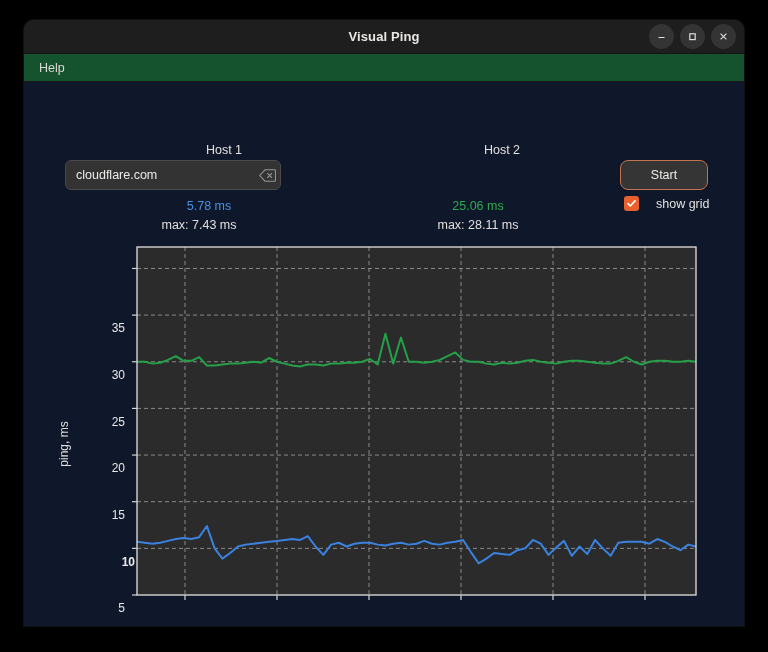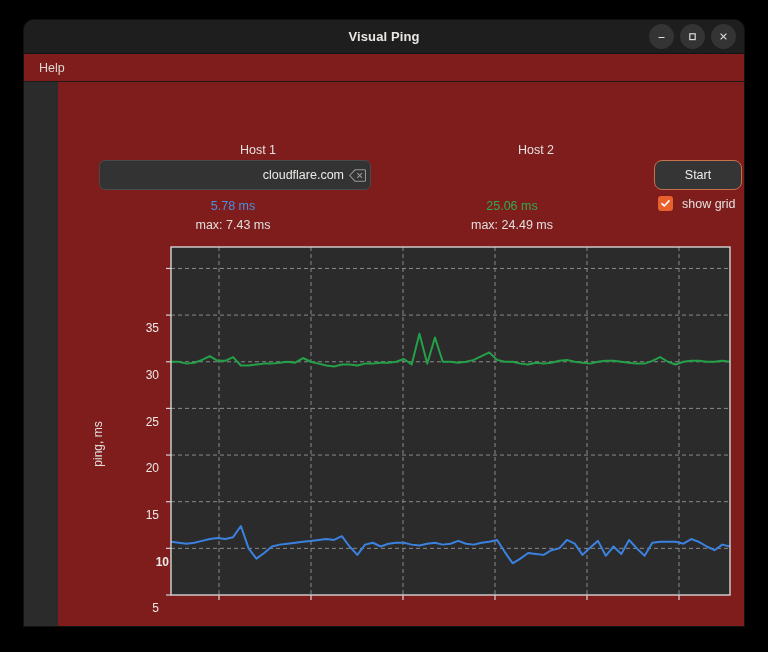--- a/index.html
+++ b/index.html
@@ -62,64 +62,62 @@
     font-size: 11px;
     line-height: 1;
     cursor: pointer;
     user-select: none;
   }
   .win-btn svg { display:block; }
 
   
   .menubar {
     height: 27px;
-    background: #7f1d1d;
+    background: #14532d;
     border-bottom: 1px solid #1b1b1b;
     display: flex;
     align-items: center;
     padding-left: 10px;
   }
   .menu-item {
     color: #ddd9d4;
     font-size: 12.5px;
     padding: 2px 5px;
     cursor: pointer;
     border-radius: 3px;
   }
 
   
   .content {
     position: relative;
     height: 544px;
-    background: #7f1d1d;
-    margin-left: 34px;
+    background: #0f172a;
   }
 
   .host-label {
     position: absolute;
     color: #e3e1de;
     font-size: 12.5px;
     text-align: center;
     width: 280px;
   }
   #host1-label { left: 60px; top: 61px; }
   #host2-label { left: 338px; top: 61px; }
 
   .field {
     position: absolute;
     top: 78px;
     height: 30px;
-    width: 272px;
+    width: 216px;
     background: #333333;
     border: 1px solid #4a4a4a;
     border-radius: 6px;
     display: flex;
     align-items: center;
     box-sizing: border-box;
-    text-align: right;
   }
   #host1-field { left: 41px; }
   #host2-field { left: 319px; }
   .field-text {
     flex: 1;
     padding-left: 10px;
     color: #eceae7;
     font-size: 12.5px;
     white-space: nowrap;
     overflow: hidden;
@@ -141,21 +139,21 @@
     top: 117px;
   }
   .ping-max {
     position: absolute;
     width: 280px;
     text-align: center;
     font-size: 12.5px;
     color: #e0dedb;
     top: 136px;
   }
-  #host1-ping { left: 35px; color: #4a90e2; }
+  #host1-ping { left: 45px; color: #4a90e2; }
   #host1-max  { left: 35px; }
   #host2-ping { left: 314px; color: #2eab4f; }
   #host2-max  { left: 314px; }
 
   .start-btn {
     position: absolute;
     left: 596px;
     top: 78px;
     width: 88px;
     height: 30px;
@@ -170,21 +168,21 @@
     cursor: pointer;
     box-sizing: border-box;
   }
 
   .grid-toggle {
     position: absolute;
     left: 600px;
     top: 114px;
     display: flex;
     align-items: center;
-    gap: 9px;
+    gap: 17px;
     cursor: pointer;
   }
   .checkbox {
     width: 15px;
     height: 15px;
     border-radius: 3px;
     background: #e8602c;
     display: flex;
     align-items: center;
     justify-content: center;
@@ -268,21 +266,21 @@
           <line x1="8.3" y1="4.2" x2="13" y2="8.9" stroke="#b8b8b8" stroke-width="1.1"></line>
           <line x1="13" y1="4.2" x2="8.3" y2="8.9" stroke="#b8b8b8" stroke-width="1.1"></line>
         </svg>
       </div>
     </div>
 
 
     <div class="ping-value" id="host1-ping">5.78 ms</div>
     <div class="ping-max" id="host1-max">max: 7.43 ms</div>
     <div class="ping-value" id="host2-ping">25.06 ms</div>
-    <div class="ping-max" id="host2-max">max: 24.49 ms</div>
+    <div class="ping-max" id="host2-max">max: 28.11 ms</div>
 
     <div class="start-btn">Start</div>
 
     <div class="grid-toggle">
       <div class="checkbox">
         <svg width="11" height="11" viewBox="0 0 11 11">
           <polyline points="2,5.6 4.3,8 9,2.9" fill="none" stroke="#ffffff" stroke-width="1.6" stroke-linecap="round" stroke-linejoin="round"></polyline>
         </svg>
       </div>
       <div class="grid-toggle-label">show grid</div>

